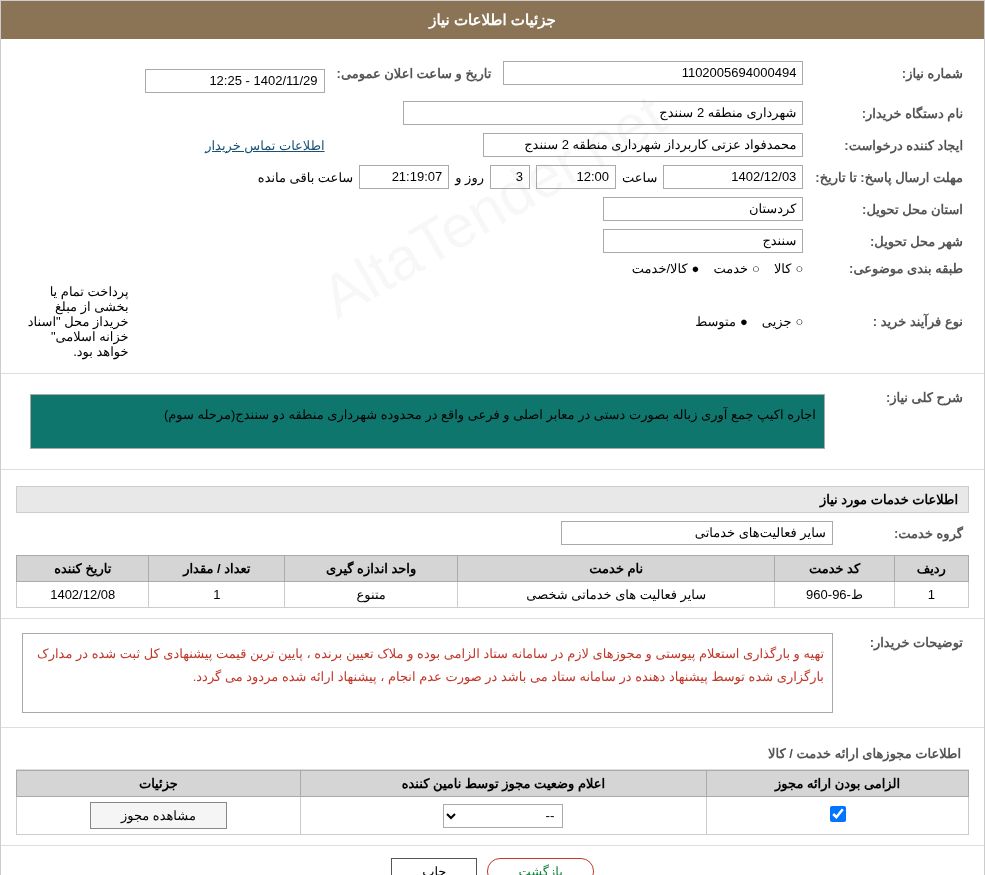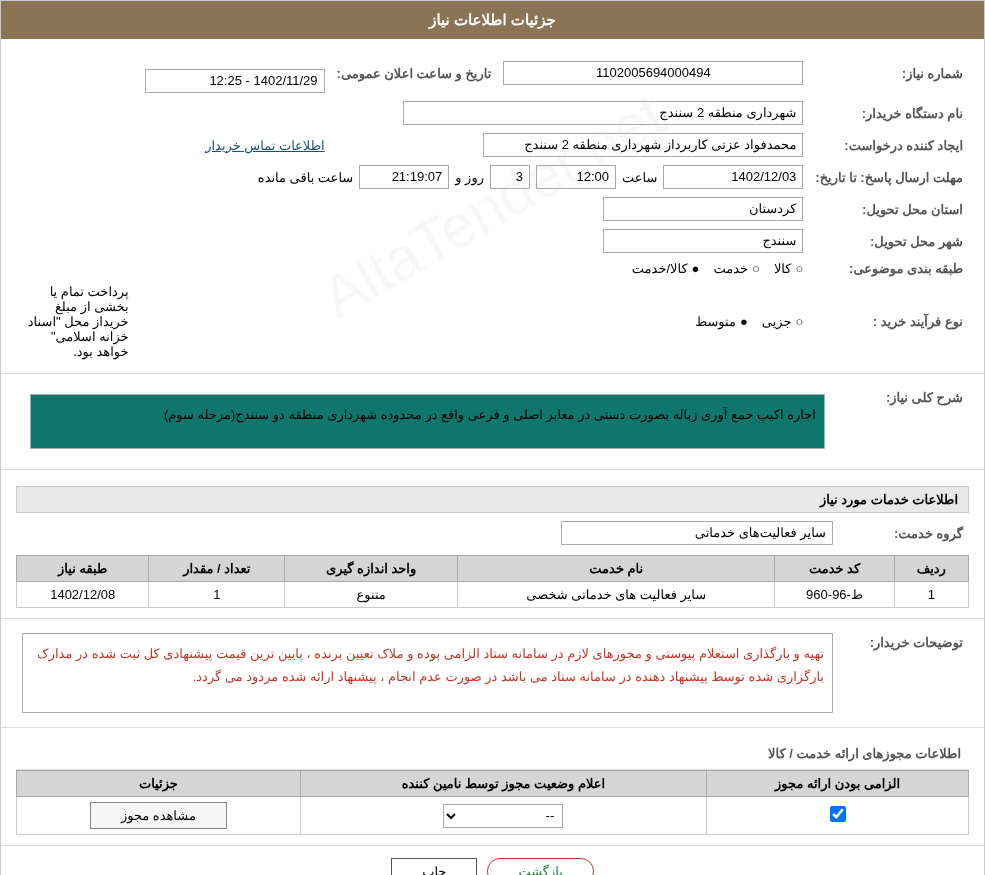--- a/index.html
+++ b/index.html
@@ -179,21 +179,21 @@
   <div class="page-header">جزئیات اطلاعات نیاز</div>
 
   <div class="section watermark-area">
     <div class="watermark">AltaTender.net</div>
 
     <table class="form-table">
       <tbody>
           <tr>
         <td class="label-cell">شماره نیاز:</td>
         <td>
-          <span class="input-box input-wide" style="text-align:center;">1102005694000494</span>
+          <span class="input-box input-wide" style="text-align:right;">1102005694000494</span>
         </td>
         <td class="label-cell">تاریخ و ساعت اعلان عمومی:</td>
         <td>
           <span class="input-box input-medium" style="margin-top:16px;">1402/11/29 - 12:25</span>
         </td>
       </tr>
       <tr>
         <td class="label-cell">نام دستگاه خریدار:</td>
         <td colspan="3">
           <span class="input-box" style="width:400px;">شهرداری منطقه 2 سنندج</span>
@@ -299,21 +299,21 @@
     </tbody>
       </table>
     <table class="services-table">
       <thead>
         <tr>
           <th>ردیف</th>
           <th>کد خدمت</th>
           <th>نام خدمت</th>
           <th>واحد اندازه گیری</th>
           <th>تعداد / مقدار</th>
-          <th>طبقه نیاز</th>
+          <th>تاریخ کننده</th>
         </tr>
       </thead>
       <tbody id="services-tbody">
           <tr>
       <td>1</td>
       <td>ط-96-960</td>
       <td>سایر فعالیت های خدماتی شخصی</td>
       <td>متنوع</td>
       <td>1</td>
       <td>1402/12/08</td>

